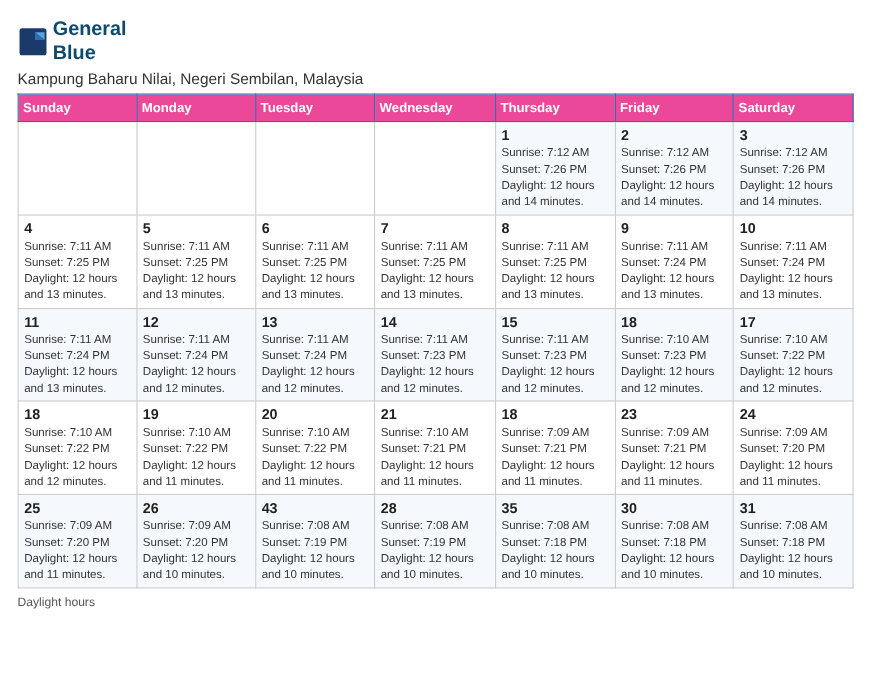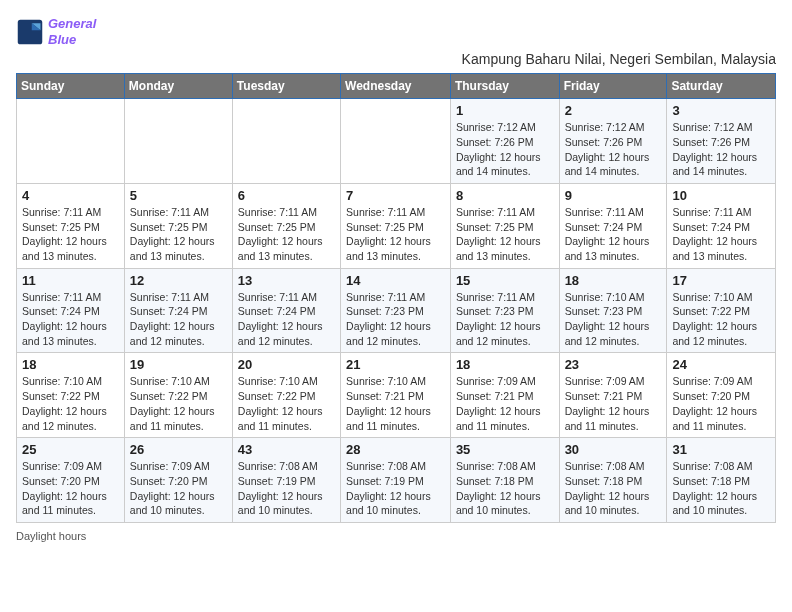--- a/index.html
+++ b/index.html
@@ -15,50 +15,49 @@
       justify-content: space-between;
       align-items: flex-start;
       margin-bottom: 4px;
     }
     .logo {
       display: flex;
       align-items: center;
       gap: 4px;
     }
     .logo-text {
-      font-size: 13px;
+      font-size: 18px;
       font-weight: bold;
-      color: #8b5cf6;
+      color: #0c4a6e;
       line-height: 1.2;
-      font-style: italic;
     }
     .logo-icon {
       width: 28px;
       height: 28px;
     }
     .month-title {
       font-size: 36px;
       font-weight: bold;
       color: #333;
       text-align: right;
     }
     .subtitle {
-      text-align: right;
+      text-align: left;
       font-size: 14px;
       color: #333;
       margin-bottom: 6px;
       font-weight: normal;
     }
     .calendar {
       width: 100%;
       border-collapse: collapse;
       font-size: 11px;
     }
     .calendar thead th {
-      background-color: #737373;
+      background-color: #ec4899;
       color: #fff;
       padding: 5px 4px;
       text-align: left;
       font-size: 12px;
       border: 1px solid #2e6db4;
     }
     .calendar tbody td {
       border: 1px solid #ccc;
       vertical-align: top;
       padding: 4px 5px;

